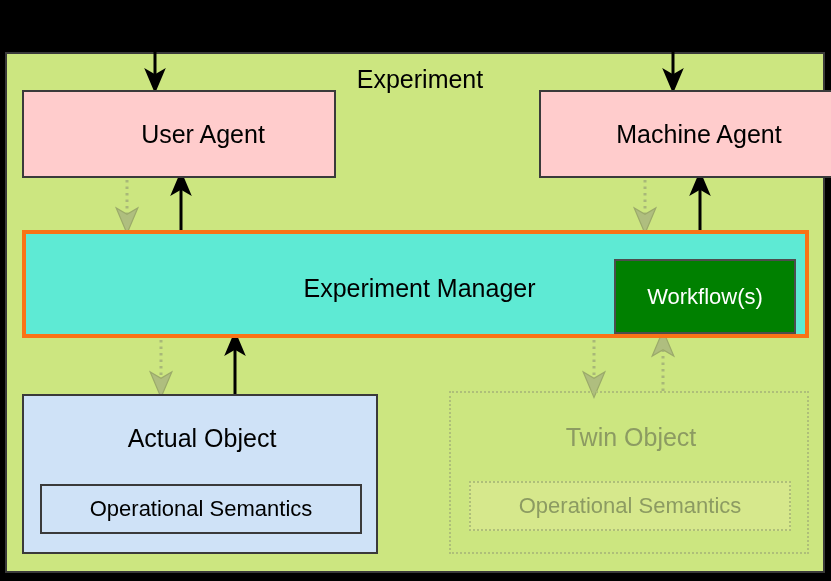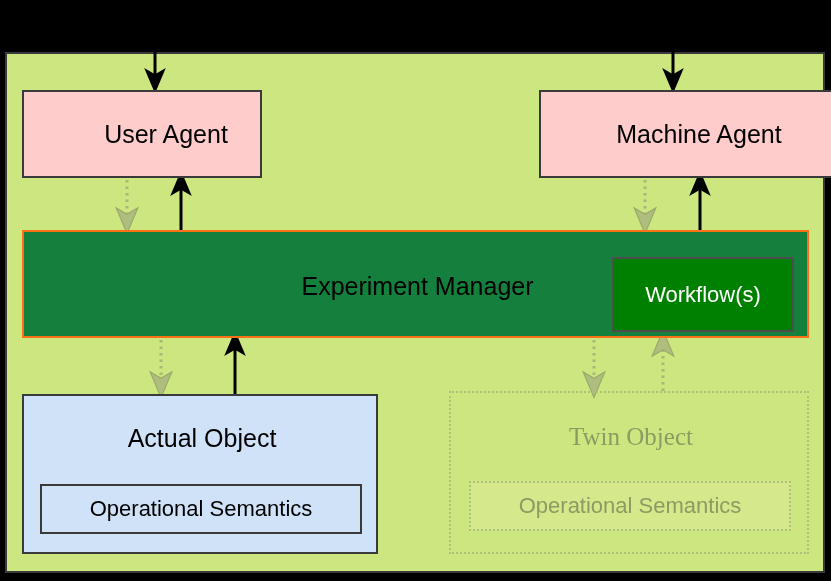--- a/index.html
+++ b/index.html
@@ -58,40 +58,40 @@
     box-sizing: border-box;
     display: flex;
     align-items: center;
     justify-content: center;
     font-size: 25px;
     color: #000000;
   }
   #user-agent-box {
     left: 22px;
     top: 90px;
-    width: 240px;
+    width: 314px;
     height: 88px;
     padding-left: 48px;
   }
   #machine-agent-box {
     left: 539px;
     top: 90px;
     width: 320px;
     height: 88px;
   }
 
   
   #manager-box {
     position: absolute;
     left: 22px;
     top: 230px;
     width: 787px;
     height: 108px;
-    background: #15803d;
-    border: 2px solid #f97316;
+    background: #5eead4;
+    border: 4px solid #f97316;
     box-sizing: border-box;
   }
   #manager-label {
     position: absolute;
     left: 0;
     top: 0;
     width: 787px;
     height: 108px;
     display: flex;
     flex-direction: column;
@@ -167,21 +167,20 @@
     box-sizing: border-box;
   }
   #twin-object-title {
     position: absolute;
     left: 0;
     top: 30px;
     width: 360px;
     text-align: center;
     font-size: 25px;
     color: #8C9B62;
-    font-family: Liberation Serif, serif;
   }
   #twin-semantics-box {
     position: absolute;
     left: 18px;
     top: 88px;
     width: 322px;
     height: 50px;
     background: #D6E88C;
     border: 2px dotted #AEBF79;
     box-sizing: border-box;
@@ -192,20 +191,21 @@
     color: #8C9B62;
   }
 </style>
 </head>
 <body>
 
 <div id="stage">
 
   <div class="experiment-panel"></div>
 
+  <div class="experiment-title">Experiment</div>
 
   <svg id="svg-layer" viewBox="0 0 831 581" xmlns="http://www.w3.org/2000/svg">
     <defs>
       <marker id="arrow-solid" markerWidth="10" markerHeight="10" refX="5.2" refY="4" orient="auto" markerUnits="strokeWidth">
         <path d="M0.5,0.4 L9,4 L0.5,7.6 L2.6,4 Z" fill="#000000"></path>
       </marker>
       <marker id="arrow-dotted" markerWidth="10" markerHeight="10" refX="5.2" refY="4" orient="auto" markerUnits="strokeWidth">
         <path d="M0.5,0.4 L9,4 L0.5,7.6 L2.6,4 Z" fill="#AFBE7F" stroke="#9BAA6A" stroke-width="0.4"></path>
       </marker>
     </defs>

